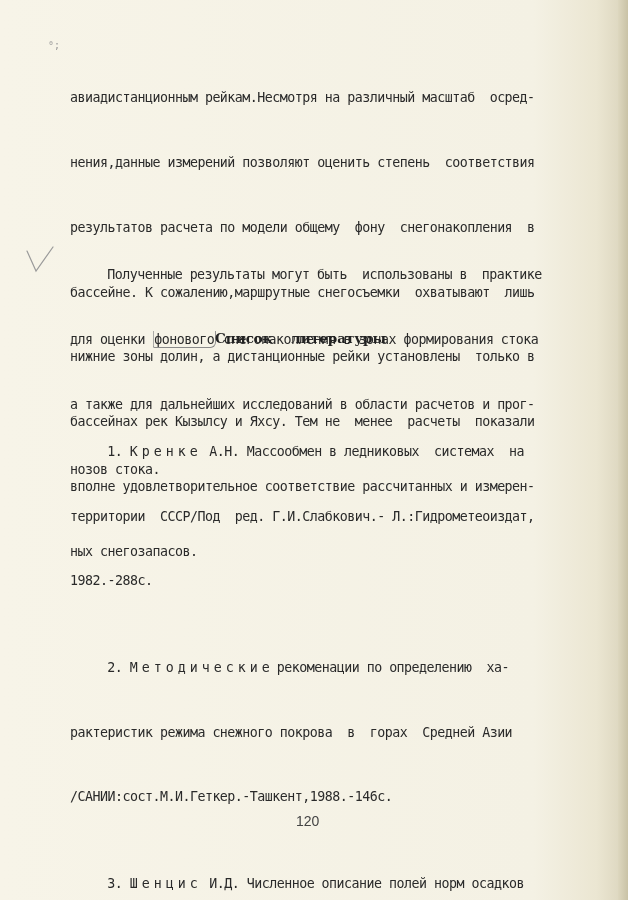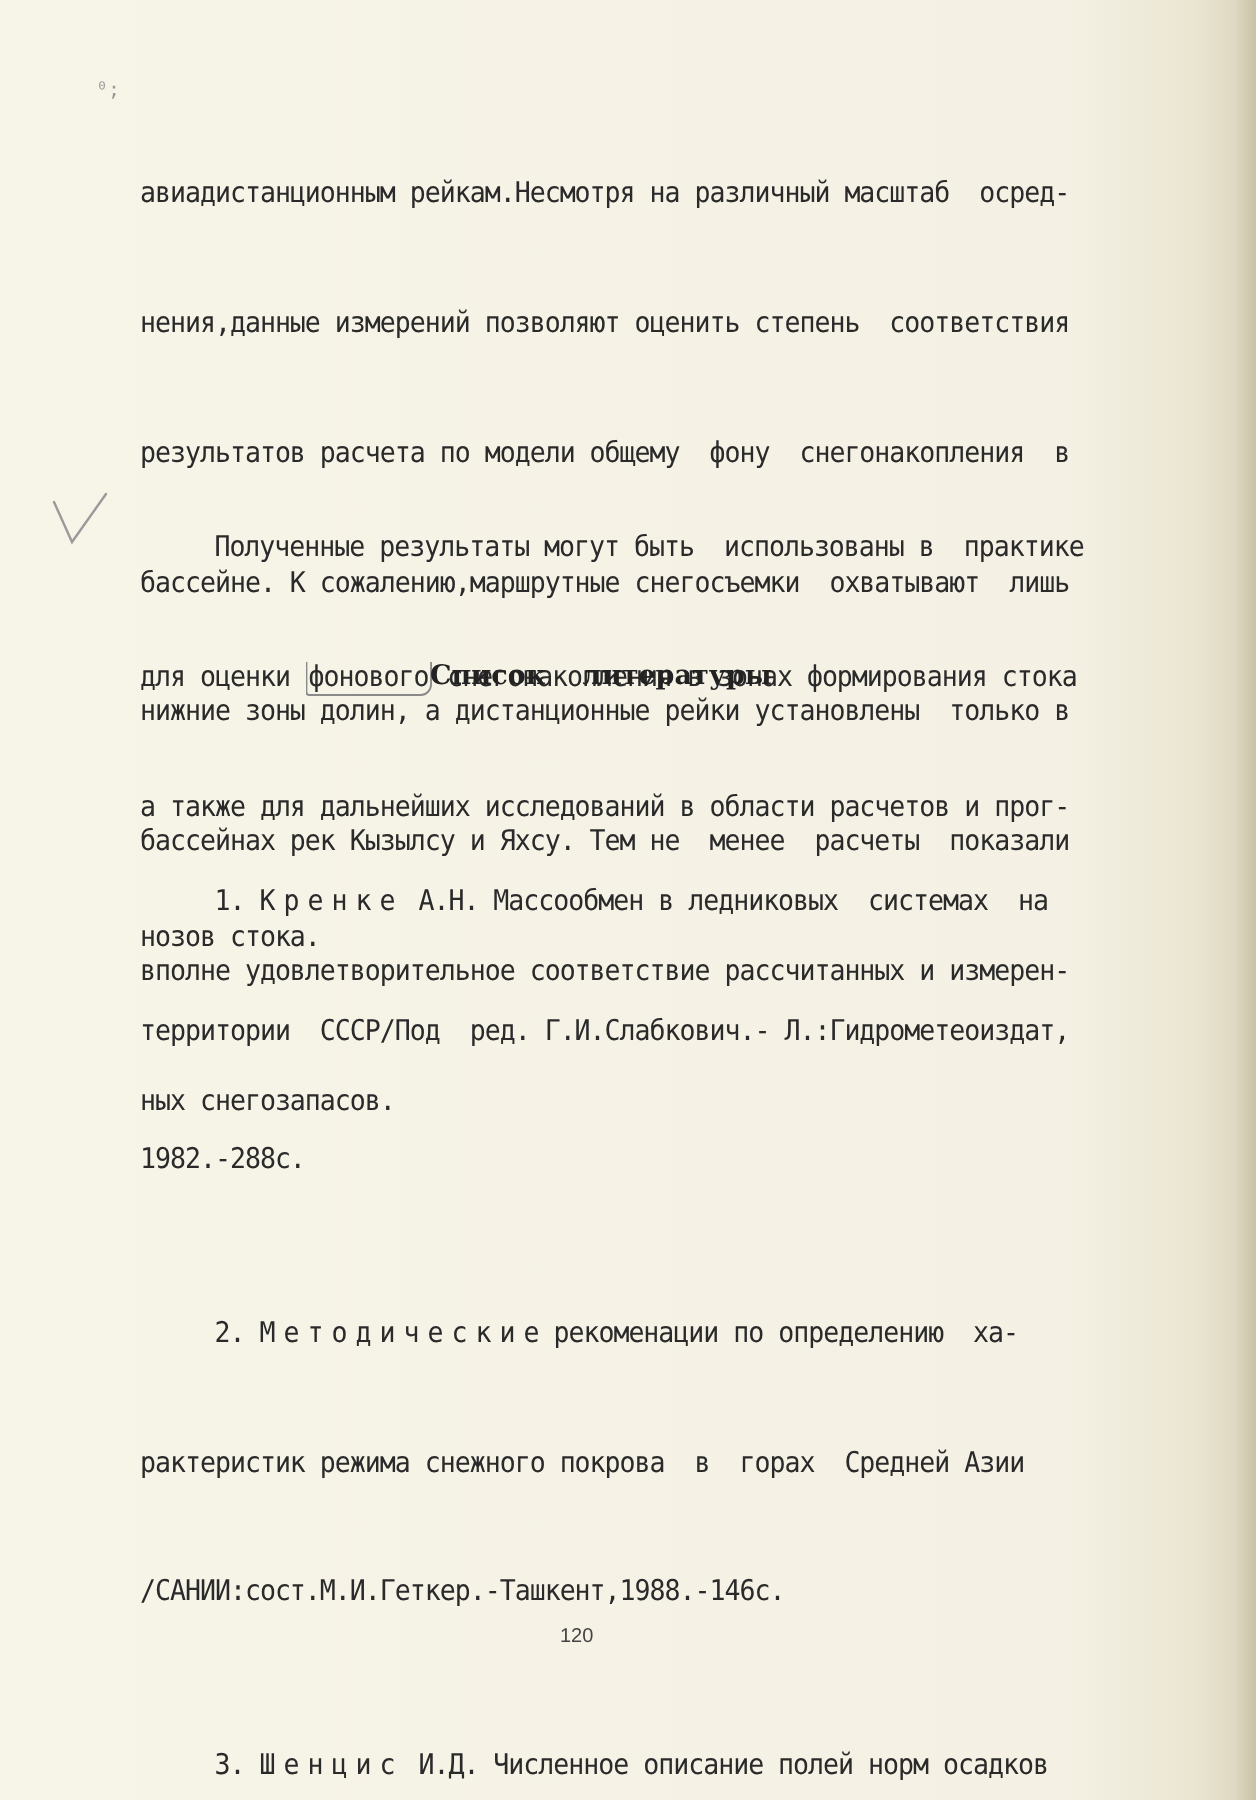--- a/index.html
+++ b/index.html
@@ -37,22 +37,22 @@
     .boxed {
       border-left: 1px solid #8a8a8a; border-bottom: 1px solid #8a8a8a;
       border-right: 1px solid #8a8a8a; border-radius: 0 0 6px 2px;
       padding: 0 1px;
     }
     .spaced { letter-spacing: 4.3px; }
     .checkmark {
       position: absolute; left: 25px; top: 245px;
     }
     .page-number {
-      position: absolute; left: 280px; top: 813px;
-      font-family: "Liberation Sans", sans-serif; font-size: 10px; color: #444;
+      position: absolute; left: 296px; top: 813px;
+      font-family: "Liberation Sans", sans-serif; font-size: 14px; color: #444;
     }
   </style>
 </head>
 <body>
 
 <div class="page">
   <div class="edge"></div>
 
   <span class="corner-mark">⁰;</span>
 

